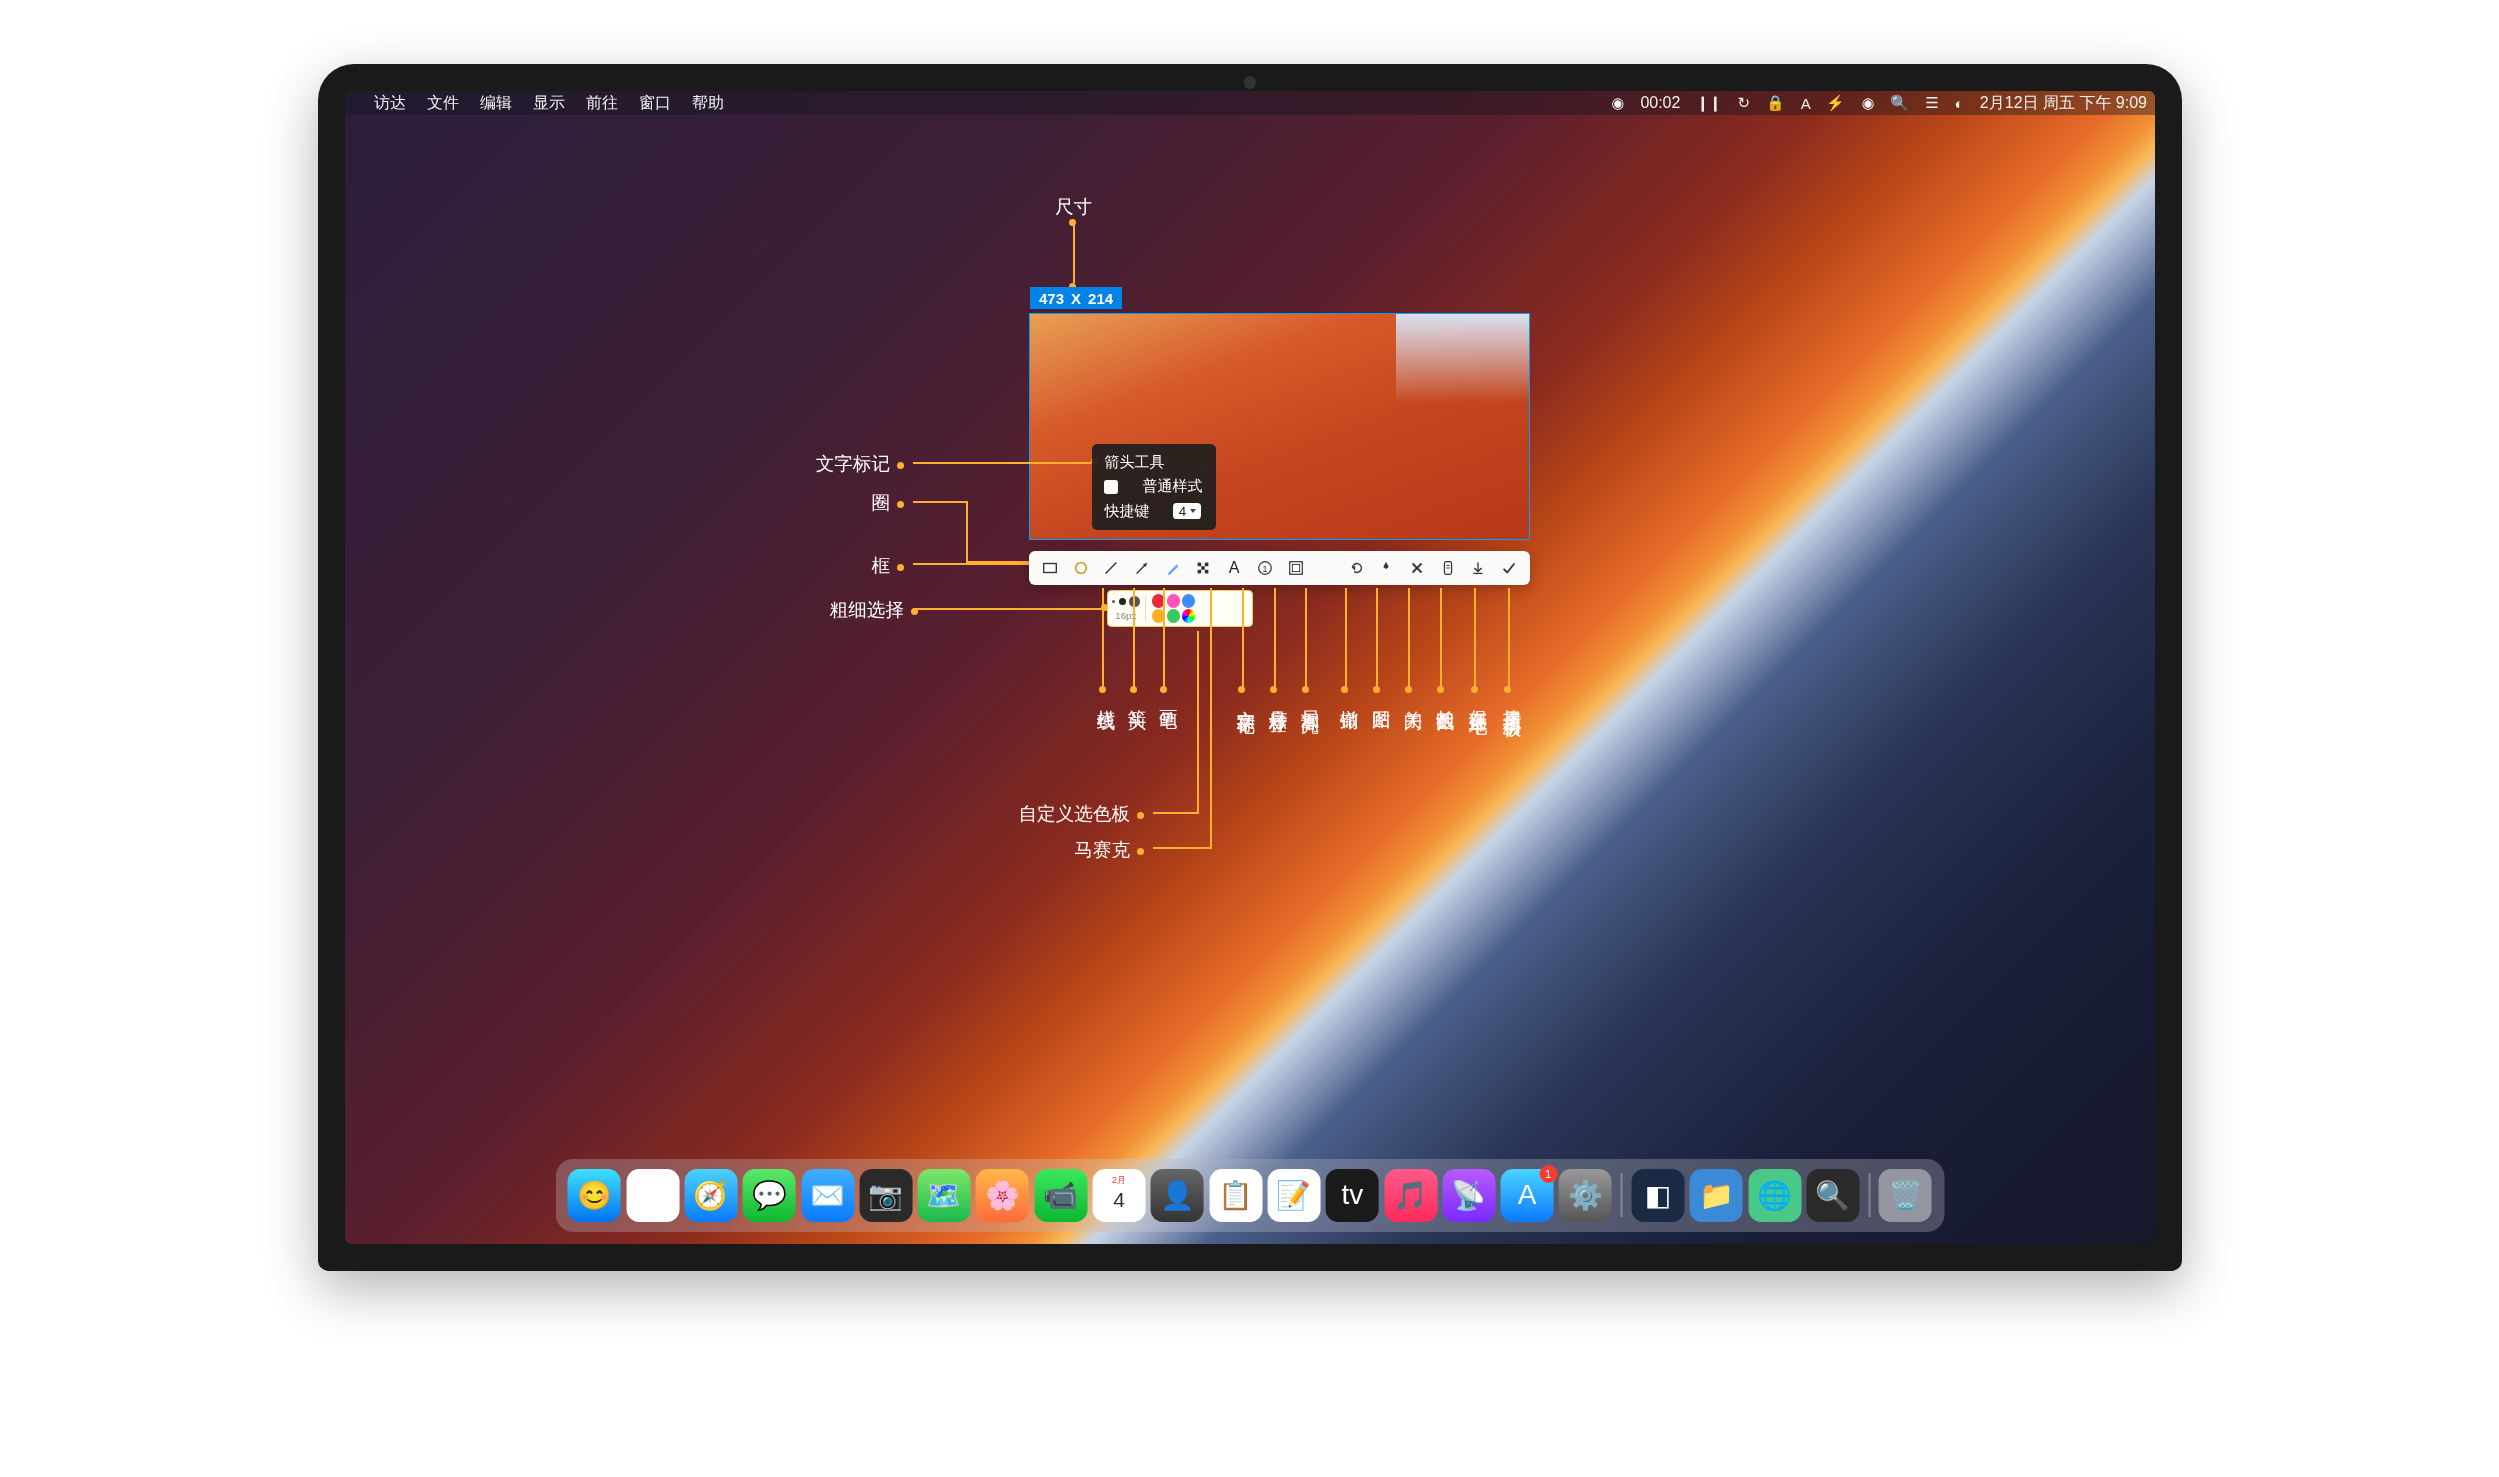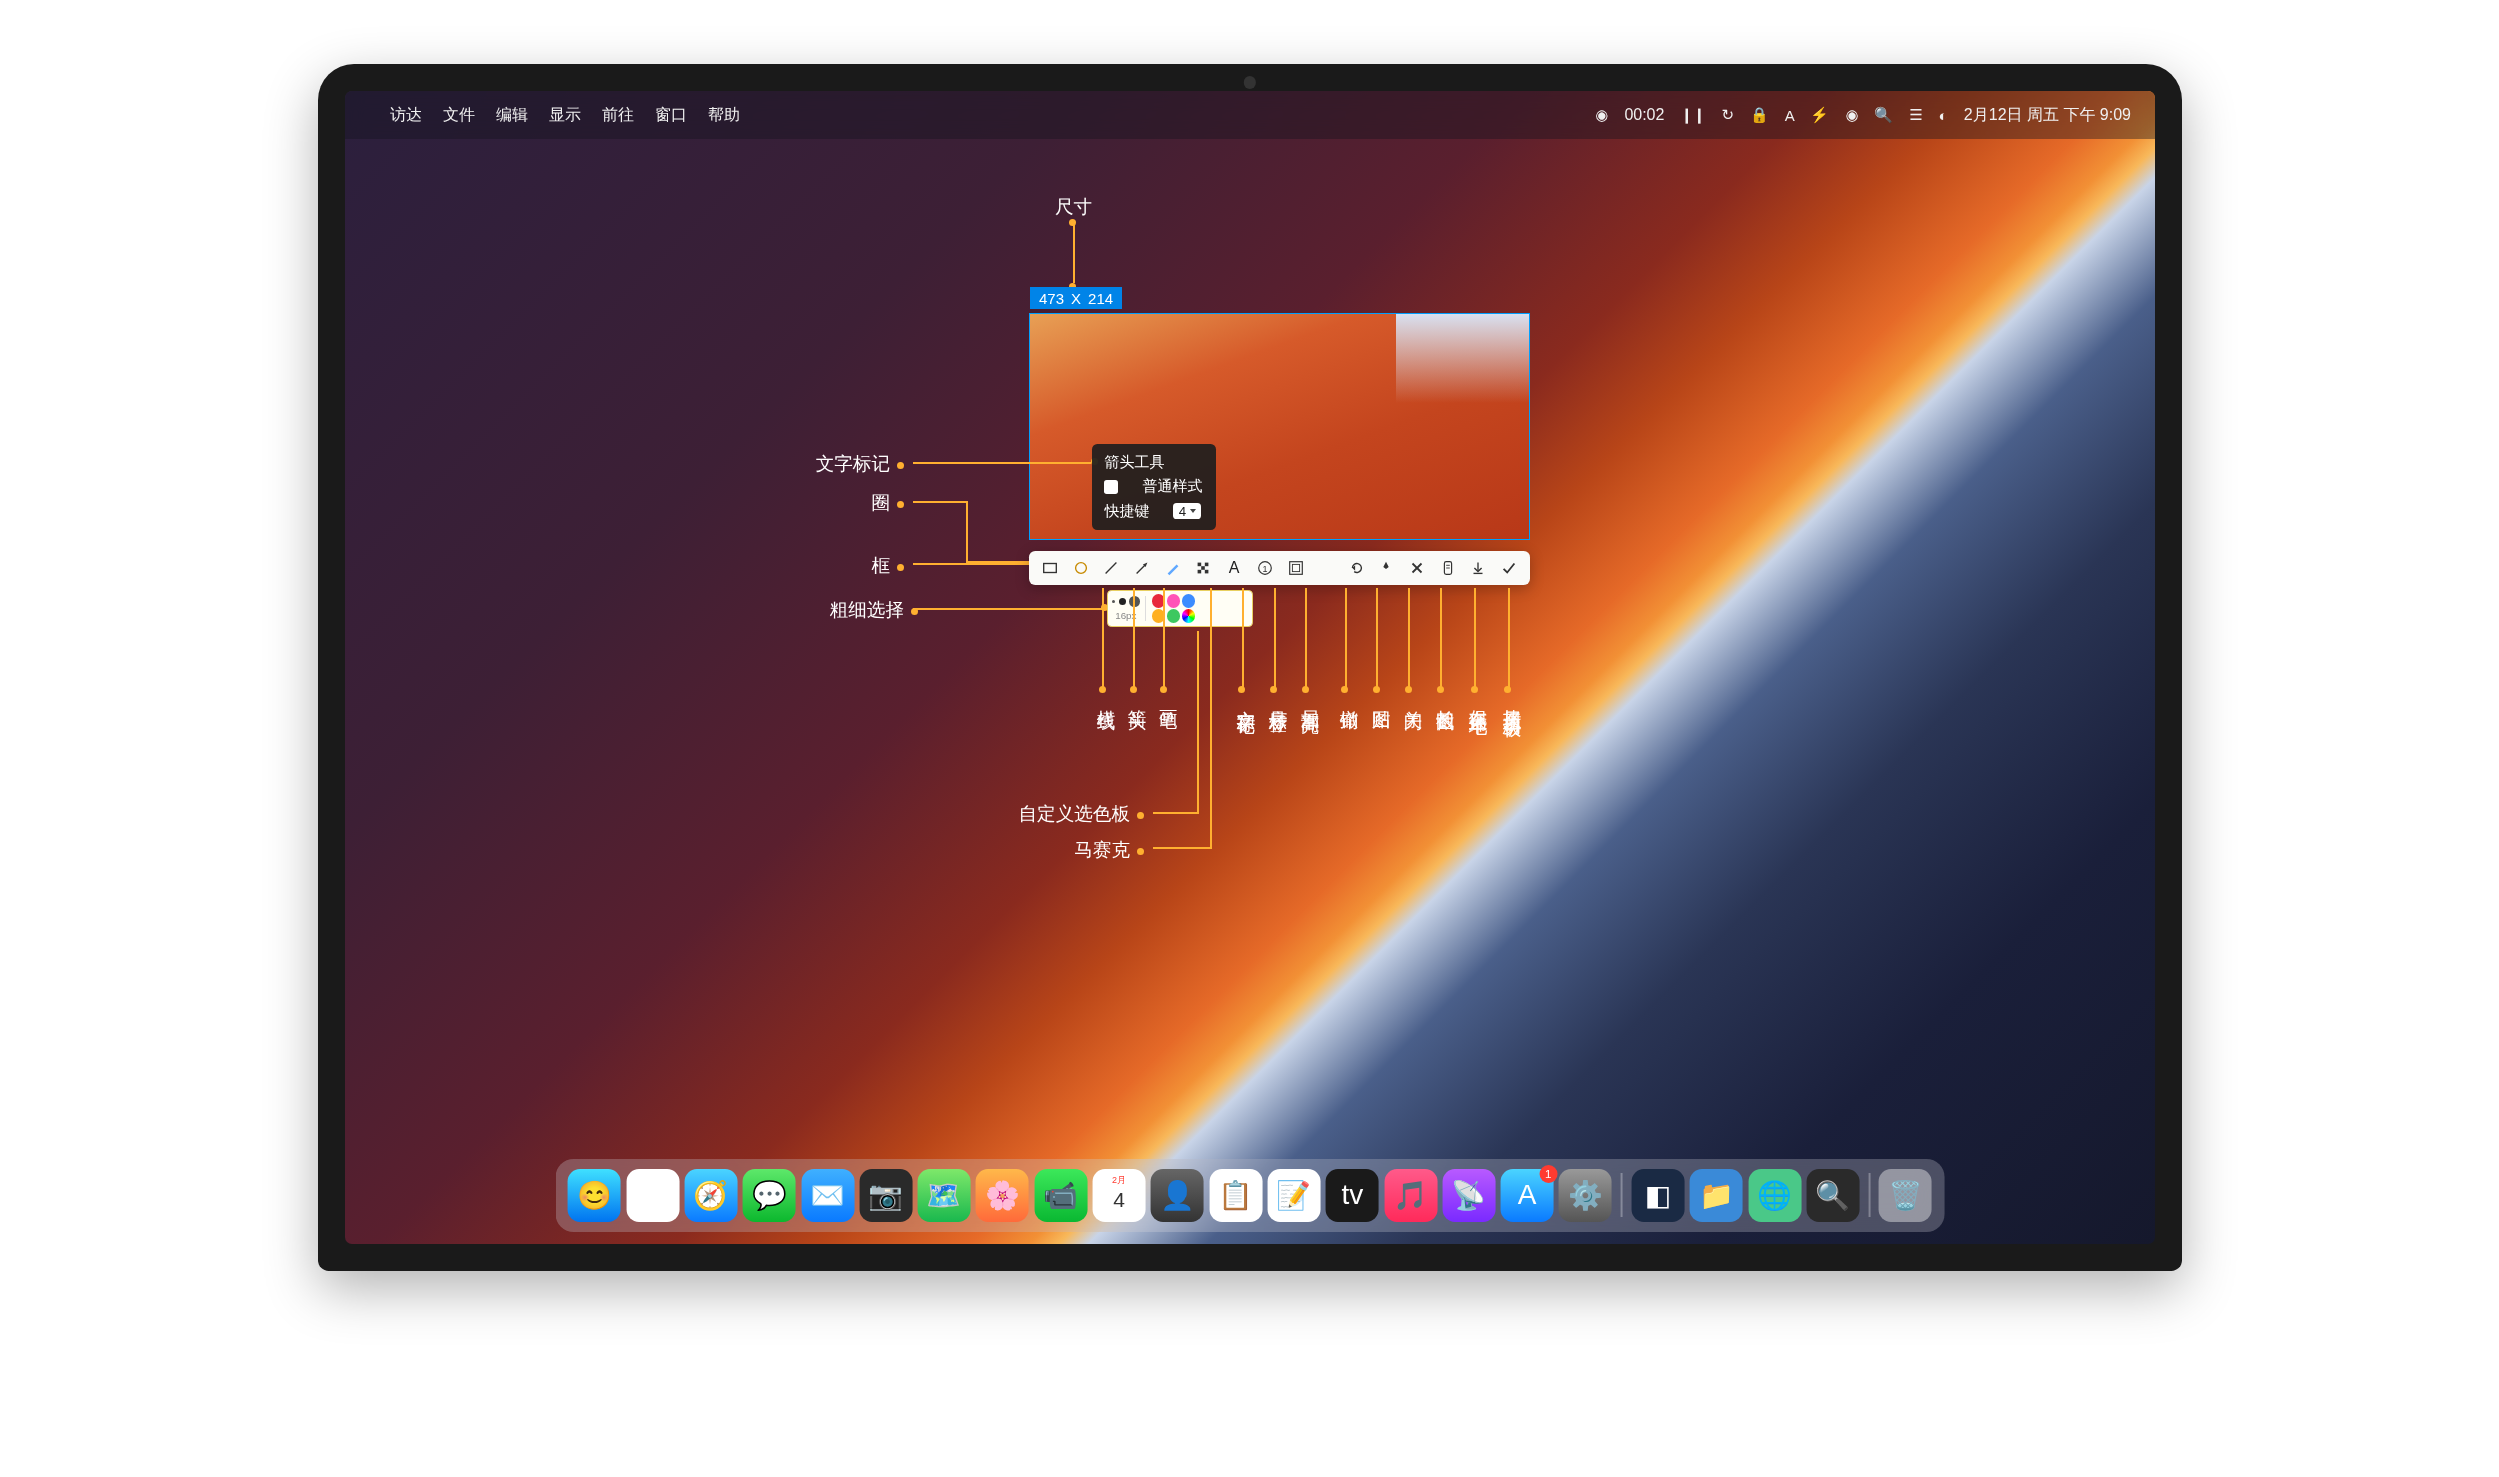--- a/index.html
+++ b/index.html
@@ -4,30 +4,30 @@
 <style>
 *{margin:0;padding:0;box-sizing:border-box}
 body{width:2500px;height:1477px;background:#fff;font-family:-apple-system,BlinkMacSystemFont,"Helvetica Neue",sans-serif;display:flex;align-items:center;justify-content:center;overflow:hidden}
 .laptop{position:relative;width:2024px;height:1349px}
 .screen-frame{position:absolute;top:0;left:80px;width:1864px;height:1207px;background:#1a1a1a;border-radius:36px 36px 10.7px 10.7px;padding:27px 27px 27px 27px;box-shadow:0 18px 53px rgba(0,0,0,0.3)}
 .screen{position:relative;width:100%;height:100%;border-radius:7px;overflow:hidden;background:linear-gradient(135deg,#2b1f3d 0%,#3d1f35 25%,#5a1f2e 40%,#8a2a1e 50%,#b84518 55%,#e66a28 60%,#f29035 62%,#f8b85a 63%,#c8d4e8 64%,#4a5f8a 68%,#2a3555 75%,#1a1f3a 85%,#15182c 100%)}
 .notch{position:absolute;top:12.4px;left:50%;transform:translateX(-50%);width:12.4px;height:12.4px;background:#333;border-radius:50%}
 .base{position:absolute;bottom:0;left:0;width:2024px;height:80px;background:linear-gradient(180deg,#c8cbd0 0%,#a8acb2 40%,#8a8e94 100%);border-radius:0 0 133px 133px / 0 0 44px 44px;box-shadow:0 9px 27px rgba(0,0,0,0.2)}
 .base-notch{position:absolute;top:0;left:50%;transform:translateX(-50%);width:284px;height:19.5px;background:linear-gradient(180deg,#888c92 0%,#a8acb2 100%);border-radius:0 0 18px 18px}
 .base-label{position:absolute;top:37px;left:50%;transform:translateX(-50%);font-size:23px;color:#555;font-weight:300}
-.menubar{position:absolute;top:0;left:0;right:0;height:48px;background:rgba(20,20,30,0.4);display:flex;align-items:center;padding:0 24px;color:#f0f0f0;font-size:16px;backdrop-filter:blur(9px)}
+.menubar{position:absolute;top:0;left:0;right:0;height:24px;background:rgba(20,20,30,0.4);display:flex;align-items:center;padding:0 8px;color:#f0f0f0;font-size:16px;backdrop-filter:blur(9px)}
 .menubar-left{display:flex;align-items:center;gap:21px}
 .menubar-right{margin-left:auto;display:flex;align-items:center;gap:16px}
 .apple-icon{font-size:18px}
 .mb-item{cursor:default}
 .status-icon{display:inline-flex;align-items:center;font-size:15px}
 
 .capture-area{position:absolute;top:222px;left:684px;width:501px;height:227px;border:1.8px solid #00a0ff;background:linear-gradient(160deg,#e8a055 0%,#d65a2a 30%,#c4451e 60%,#b83818 100%)}
 .capture-area::before{content:"";position:absolute;top:0;right:0;width:133px;height:89px;background:linear-gradient(180deg,#d8e0f0 0%,rgba(216,224,240,0) 100%)}
-.size-label{position:absolute;top:-27px;left:0;background:#0084e8;color:#fff;font-size:15px;padding:2.7px 9px;font-weight:400;display:flex;gap:7px}
+.size-label{position:absolute;top:-27px;left:0;background:#0084e8;color:#fff;font-size:15px;padding:2.7px 9px;font-weight:700;display:flex;gap:7px}
 
 .tooltip-popup{position:absolute;top:353px;left:747px;background:rgba(30,30,30,0.92);border-radius:5.3px;padding:9px 12.4px;color:#fff;font-size:15px;min-width:124px}
 .tooltip-row{display:flex;align-items:center;gap:24px;margin-top:5.3px}
 .tooltip-row:first-child{margin-top:0}
 .checkbox{width:14px;height:14px;background:#fff;border-radius:2.7px;flex-shrink:0}
 .dropdown{background:#fff;color:#222;padding:0.9px 5.3px;border-radius:3.6px;font-size:13.3px;display:flex;align-items:center;gap:3.6px}
 .dropdown::after{content:"";width:0;height:0;border-left:3.6px solid transparent;border-right:3.6px solid transparent;border-top:4.4px solid #444}
 
 .toolbar{position:absolute;top:460px;left:684px;width:501px;height:34px;background:#fafaf8;border-radius:6.2px;display:flex;align-items:center;padding:0 7px;gap:2.7px;box-shadow:0 3.6px 14px rgba(0,0,0,0.25)}
 .tool{width:28px;height:27px;display:flex;align-items:center;justify-content:center;border-radius:3.6px;font-size:16px;color:#222;cursor:pointer}

